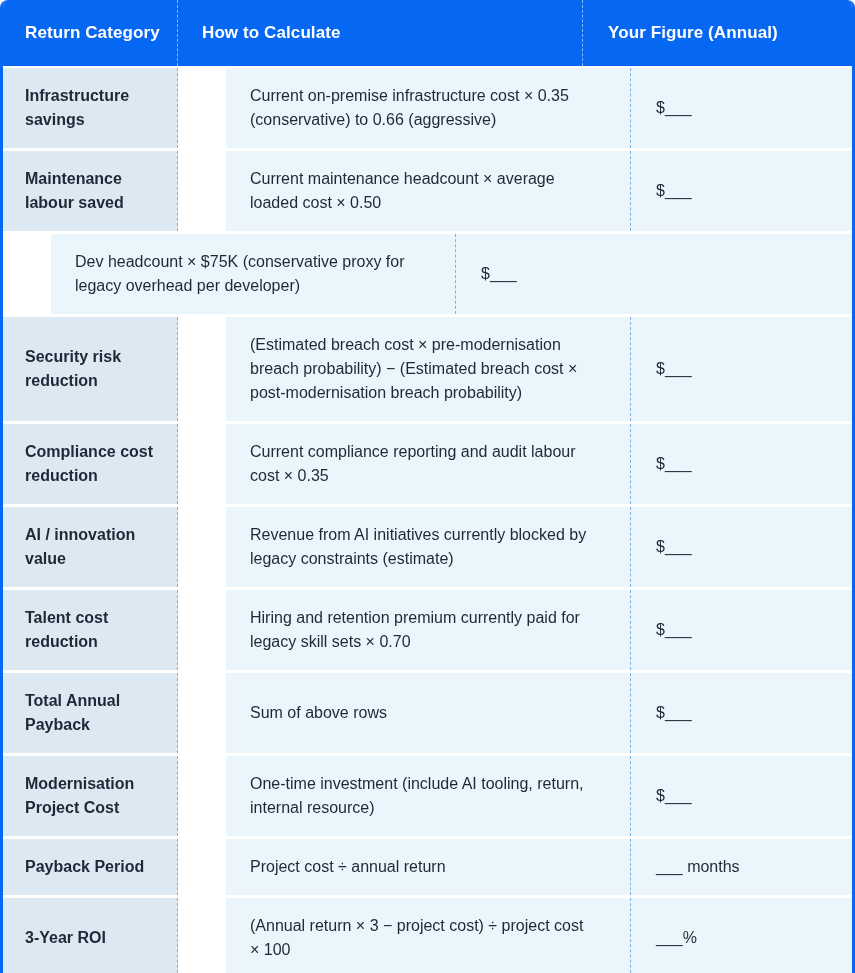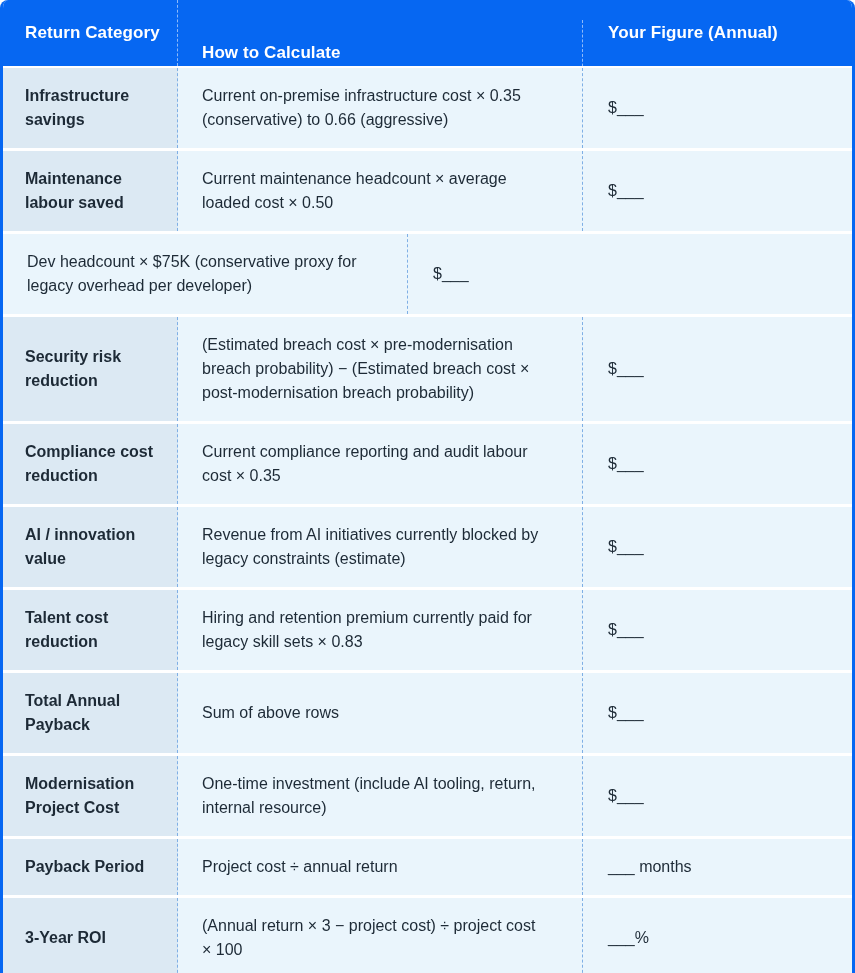--- a/index.html
+++ b/index.html
@@ -36,21 +36,21 @@
   .th{
     color:var(--header-text);
     font-size:17px;
     font-weight:700;
     display:flex;
     align-items:center;
     height:100%;
     letter-spacing:.1px;
   }
   .th-cat{width:175px;padding-left:22px;border-right:1px dashed rgba(255,255,255,.55);}
-  .th-calc{width:405px;padding-left:24px;border-right:1px dashed rgba(255,255,255,.55);margin-top:20px;}
+  .th-calc{width:405px;padding-left:24px;border-right:1px dashed rgba(255,255,255,.55);}
   .th-fig{flex:1;padding-left:25px;}
   .row{
     display:flex;
     align-items:stretch;
     border-top:3px solid var(--separator);
   }
   .row:first-child{border-top:2px solid var(--separator);}
   .cell{
     display:flex;
     align-items:center;
@@ -66,20 +66,21 @@
     padding-right:20px;
     font-weight:600;
     border-right:1px dashed var(--divider);
   }
   .calc{
     width:405px;
     background:var(--cell-bg);
     padding-left:24px;
     padding-right:36px;
     border-right:1px dashed var(--divider);
+    margin-left:48px;
   }
   .fig{
     flex:1;
     background:var(--cell-bg);
     padding-left:25px;
   }
 </style>
 </head>
 <body>
 
@@ -120,21 +121,21 @@
   </div>
 
   <div class="row">
     <div class="cell cat">AI / innovation value</div>
     <div class="cell calc">Revenue from AI initiatives currently blocked by legacy constraints (estimate)</div>
     <div class="cell fig">$___</div>
   </div>
 
   <div class="row">
     <div class="cell cat">Talent cost reduction</div>
-    <div class="cell calc">Hiring and retention premium currently paid for legacy skill sets × 0.83</div>
+    <div class="cell calc">Hiring and retention premium currently paid for legacy skill sets × 0.70</div>
     <div class="cell fig">$___</div>
   </div>
 
   <div class="row">
     <div class="cell cat">Total Annual Payback</div>
     <div class="cell calc">Sum of above rows</div>
     <div class="cell fig">$___</div>
   </div>
 
   <div class="row">

